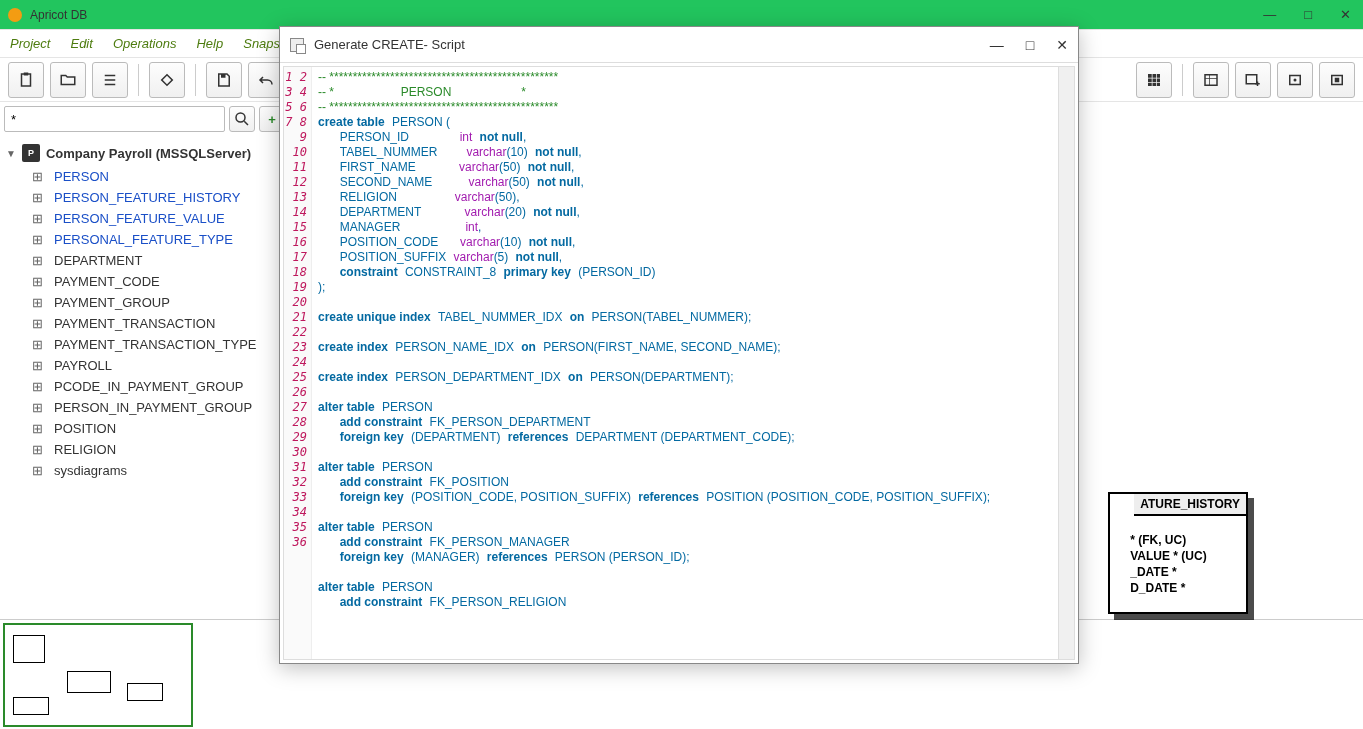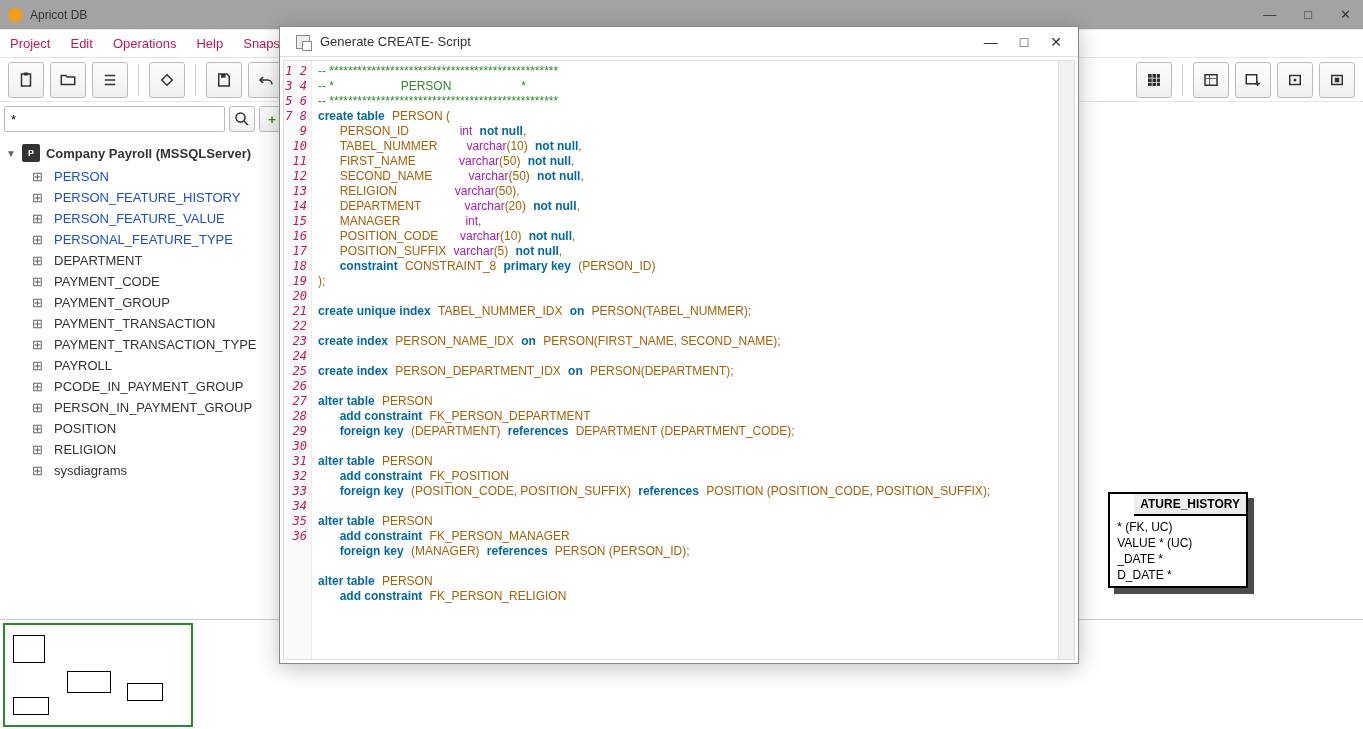--- a/index.html
+++ b/index.html
@@ -1,60 +1,60 @@
 <!DOCTYPE html>
 <html><head>
 <meta charset="utf-8">
 <style>
 *{box-sizing:border-box;margin:0;padding:0;font-family:"Segoe UI",Tahoma,sans-serif;}
 body{background:#fff;width:1363px;height:729px;overflow:hidden;position:relative;}
-.titlebar{height:30px;display:flex;align-items:center;padding:0 8px;border-bottom:1px solid #e5e5e5;background:#a3a3a3;}
+.titlebar{height:30px;display:flex;align-items:center;padding:0 8px;border-bottom:1px solid #e5e5e5;background:#22c55e;}
 .titlebar .app-icon{width:14px;height:14px;border-radius:50%;background:#f39c12;margin-right:8px;}
 .titlebar .title{font-size:12px;color:#333;}
 .titlebar .win-controls{margin-left:auto;display:flex;gap:28px;font-size:13px;color:#333;padding-right:4px;}
 .titlebar .win-controls span{cursor:pointer;}
-.menubar{height:28px;display:flex;align-items:center;padding:0 10px;gap:20px;font-size:13px;color:#be185d;border-bottom:1px solid #e5e5e5;}
+.menubar{height:28px;display:flex;align-items:center;padding:0 10px;gap:20px;font-size:13px;color:#4d7c0f;border-bottom:1px solid #e5e5e5;font-style:italic;}
 .menubar .item{cursor:pointer;}
 .toolbar{height:44px;display:flex;align-items:center;padding:0 8px;gap:6px;border-bottom:1px solid #e5e5e5;}
 .tb-btn{width:36px;height:36px;border:1px solid #bbb;background:linear-gradient(#fdfdfd,#f0f0f0);border-radius:3px;display:flex;align-items:center;justify-content:center;cursor:pointer;}
 .tb-sep{width:1px;height:32px;background:#ccc;margin:0 4px;}
 .main{display:flex;height:calc(729px - 30px - 28px - 44px - 110px);}
 .sidebar{width:290px;border-right:1px solid #ccc;display:flex;flex-direction:column;}
 .search-row{display:flex;padding:4px;gap:4px;}
 .search-row input{flex:1;border:1px solid #bbb;height:26px;padding:0 6px;font-size:13px;border-radius:2px;}
 .sq-btn{width:26px;height:26px;border:1px solid #bbb;background:linear-gradient(#fdfdfd,#f0f0f0);border-radius:3px;display:flex;align-items:center;justify-content:center;cursor:pointer;font-size:13px;}
 .tree{padding:4px 6px;overflow:auto;font-size:13px;color:#333;}
 .db-row{display:flex;align-items:center;gap:6px;font-weight:600;padding:4px 0;cursor:pointer;}
 .db-row .arrow{font-size:10px;color:#666;}
 .db-row .db-icon{width:18px;height:18px;background:#333;color:#fff;font-size:9px;display:flex;align-items:center;justify-content:center;border-radius:2px;font-weight:bold;}
 .tbl-row{display:flex;align-items:center;gap:6px;padding:3px 0 3px 26px;cursor:pointer;}
 .tbl-row .tbl-icon{display:inline-block;color:#666;font-size:13px;width:16px;}
 .tbl-row.blue span.lbl{color:#1a4fc7;}
 .tbl-row span.lbl{color:#333;}
 .canvas{flex:1;position:relative;background:#fff;}
 .entity-card{position:absolute;right:115px;top:390px;background:#fff;border:2px solid #000;box-shadow:6px 6px 0 rgba(0,0,0,0.7);font-size:12px;}
 .entity-card .hdr{background:#eee;border-bottom:2px solid #000;padding:3px 6px;font-weight:bold;text-align:right;margin-left:24px;}
-.entity-card .body{padding:3px;}
+.entity-card .body{padding:16px;font-weight:bold;}
 .entity-card .body div{padding:1px 4px;text-align:left;white-space:nowrap;}
 .bottom{height:110px;border-top:1px solid #ccc;display:flex;}
 .mini{width:190px;height:104px;margin:3px;border:2px solid #2a8a2a;position:relative;}
 .mini .box{position:absolute;border:1px solid #000;background:#fff;}
 
 .modal{position:absolute;left:279px;top:26px;width:800px;height:638px;background:#fff;border:1px solid #888;box-shadow:0 4px 20px rgba(0,0,0,0.25);display:flex;flex-direction:column;}
-.modal-title{height:30px;display:flex;align-items:center;padding:0 16px;border-bottom:1px solid #ddd;font-size:13px;color:#333;justify-content:space-between;}
+.modal-title{height:36px;display:flex;align-items:center;padding:0 10px;border-bottom:1px solid #ddd;font-size:13px;color:#333;justify-content:space-between;}
 .modal-title .mt-icon{width:14px;height:14px;border:1px solid #888;margin-right:10px;background:#eee;position:relative;}
 .modal-title .mt-icon:after{content:"";position:absolute;right:-3px;bottom:-3px;width:8px;height:8px;border:1px solid #888;background:#fff;}
 .modal-title .wc{margin-left:auto;display:flex;gap:22px;font-size:14px;color:#333;}
 .modal-title .wc span{cursor:pointer;font-family:Arial,sans-serif;}
 .code-area{flex:1;display:flex;overflow:hidden;border:1px solid #ddd;margin:3px;position:relative;}
 .gutter{width:28px;background:#fafafa;border-right:1px solid #eee;font-family:Consolas,monospace;font-size:12px;color:#be185d;text-align:right;padding:3px 4px 3px 0;line-height:15px;font-style:italic;}
 .code{flex:1;font-family:Consolas,monospace;font-size:12px;padding:3px 6px;line-height:15px;white-space:pre;overflow:auto;color:#888;}
 .code .kw{color:#0369a1;font-weight:bold;}
 .code .ty{color:#a21caf;}
-.code .tx{color:#a16207;}
+.code .tx{color:#0369a1;}
 .code .cm{color:#2a8a2a;}
 .modal-footer{height:50px;display:flex;align-items:center;justify-content:flex-end;gap:14px;padding:0 14px;}
 .mbtn{min-width:80px;height:26px;border:1px solid #aaa;background:linear-gradient(#fdfdfd,#eaeaea);border-radius:3px;font-size:12px;cursor:pointer;}
 .code-scroll-v{width:16px;background:#f0f0f0;border-left:1px solid #ddd;}
 
 svg{width:18px;height:18px;}
 </style>
 </head>
 <body>
 

